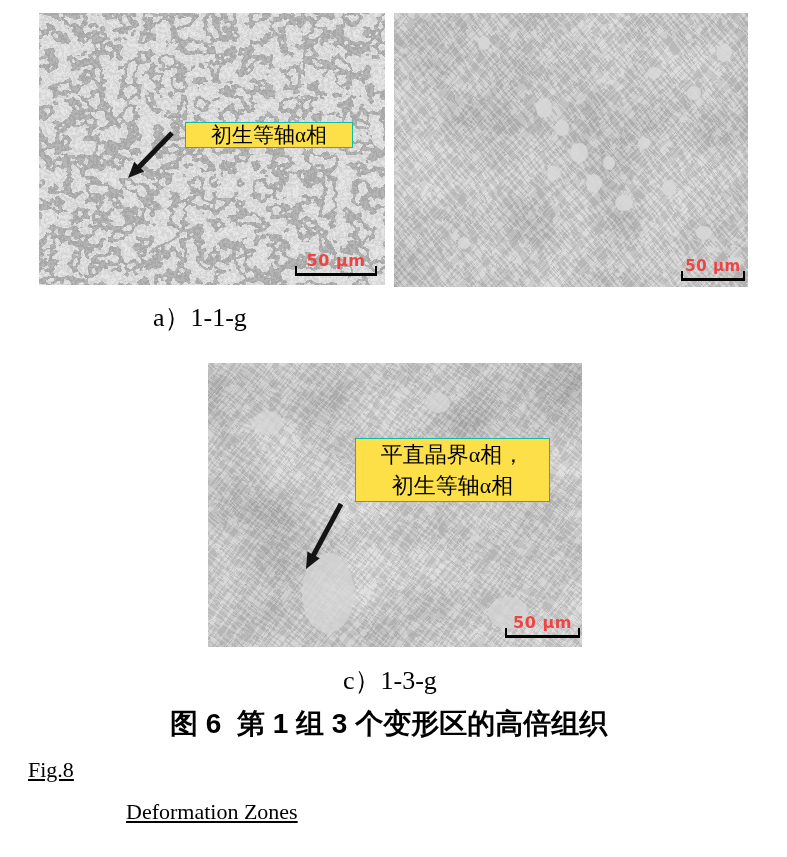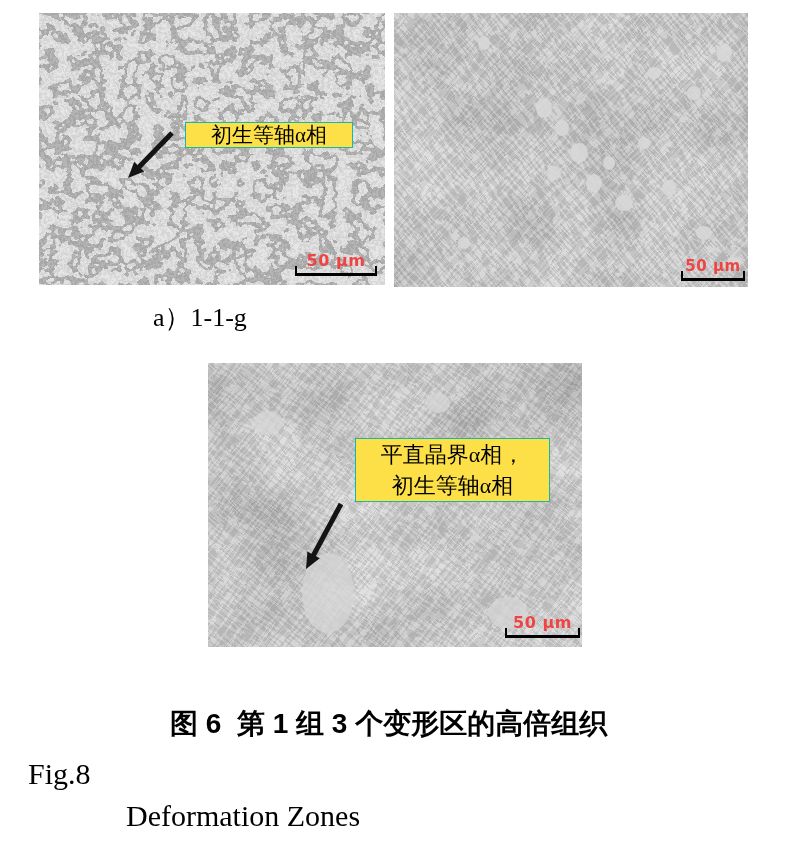--- a/index.html
+++ b/index.html
@@ -14,21 +14,21 @@
            font-family:"Liberation Serif",serif;text-align:center;white-space:pre;}
   .scalebar{position:absolute;}
   .sb-text{font-family:"DejaVu Sans",sans-serif;font-weight:bold;font-size:16px;
            color:#ef4444;text-align:center;line-height:18px;letter-spacing:0.5px;white-space:pre;}
   .sb-bar{position:relative;border-top:3px solid #000;margin-top:3px;}
   .sb-tick{position:absolute;width:2px;height:8px;background:#000;top:-10px;}
   .sb-tick.l{left:0;} .sb-tick.r{right:0;}
   .panel-label{position:absolute;font-size:26px;font-family:"Liberation Serif",serif;white-space:pre;}
   .caption-zh{position:absolute;font-size:28px;font-weight:bold;
               font-family:"Liberation Sans",sans-serif;white-space:pre;}
-  .caption-en{position:absolute;font-size:30px;font-family:"Liberation Serif",serif;white-space:pre;}
+  .caption-en{position:absolute;font-size:22px;font-family:"Liberation Serif",serif;white-space:pre;text-decoration:underline;}
 </style>
 </head>
 <body>
 
 <div class="page">
 
   <svg class="defs-svg">
     <defs>
       <clipPath id="clipA">
           <rect x="0" y="0" width="346" height="272"></rect>
@@ -224,18 +224,19 @@
     <div class="scalebar" style="left:297px;top:251px;width:75px;">
       <div class="sb-text">50 μm</div>
       <div class="sb-bar">
           <i class="sb-tick l"></i>
           <i class="sb-tick r"></i>
         </div>
     </div>
   </figure>
 
   <div class="panel-label" style="left:153px;top:300px;">a）1-1-g</div>
+  <div class="panel-label" style="left:343px;top:663px;">c）1-3-g</div>
 
   <div class="caption-zh" style="left:170px;top:705px;">图 6  第 1 组 3 个变形区的高倍组织</div>
   <span class="caption-en" style="left:28px;top:757px;">Fig.8</span>
   <span class="caption-en" style="left:126px;top:799px;">Deformation Zones</span>
 
 </div>
 
 </body></html>

